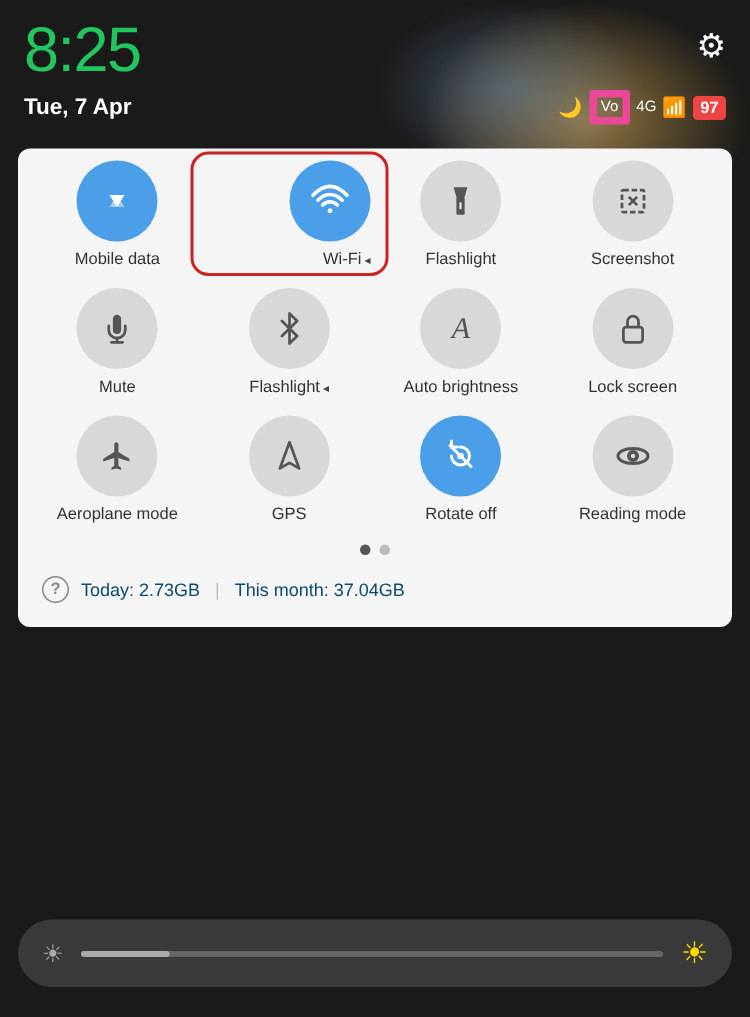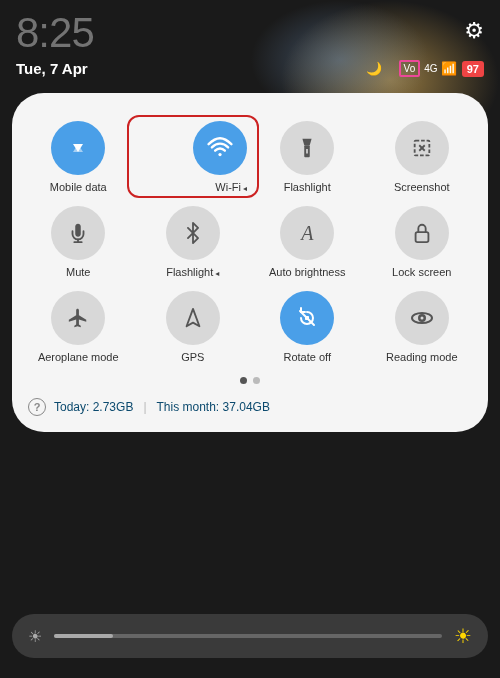--- a/index.html
+++ b/index.html
@@ -33,21 +33,21 @@
     .status-bar {
       position: relative;
       z-index: 10;
       padding: 12px 16px 4px;
       display: flex;
       justify-content: space-between;
       align-items: flex-start;
     }
 
     .time {
-      color: #737373;
+      color: #22c55e;
       font-size: 42px;
       font-weight: 300;
       letter-spacing: -1px;
       line-height: 1;
     }
 
     .status-icons {
       display: flex;
       align-items: center;
       gap: 6px;
@@ -92,22 +92,22 @@
       color: white;
       font-size: 12px;
     }
 
     
     .quick-panel {
       position: relative;
       z-index: 10;
       margin: 8px 12px 0;
       background: #f5f5f5;
-      border-radius: 32px;
-      padding: 28px 12px 12px;
+      border-radius: 8px;
+      padding: 8px 12px 12px;
     }
 
     .quick-grid {
       display: grid;
       grid-template-columns: repeat(4, 1fr);
       gap: 12px 6px;
       margin-bottom: 12px;
     }
 
     .quick-item {
@@ -266,21 +266,21 @@
   <div class="time">8:25</div>
   <div class="status-icons">
     <span class="gear-icon">⚙</span>
   </div>
 </div>
 
 <div class="date-row">
   <span class="date-text">Tue, 7 Apr</span>
   <div class="date-right-icons">
     <span style="font-size:13px;">🌙</span>
-    <span style="font-size:10px; border:2px solid #ec4899; padding:1px 3px; border-radius:2px;margin-left:12px;">Vo</span>
+    <span style="font-size:10px; border:5px solid #ec4899; padding:1px 3px; border-radius:2px;">Vo</span>
     <span style="font-size:10px;">4G</span>
     <span style="font-size:13px;">📶</span>
     <span class="battery-icon">97</span>
   </div>
 </div>
 
 <div class="quick-panel">
   <div class="quick-grid">
 
     <div class="quick-item">

